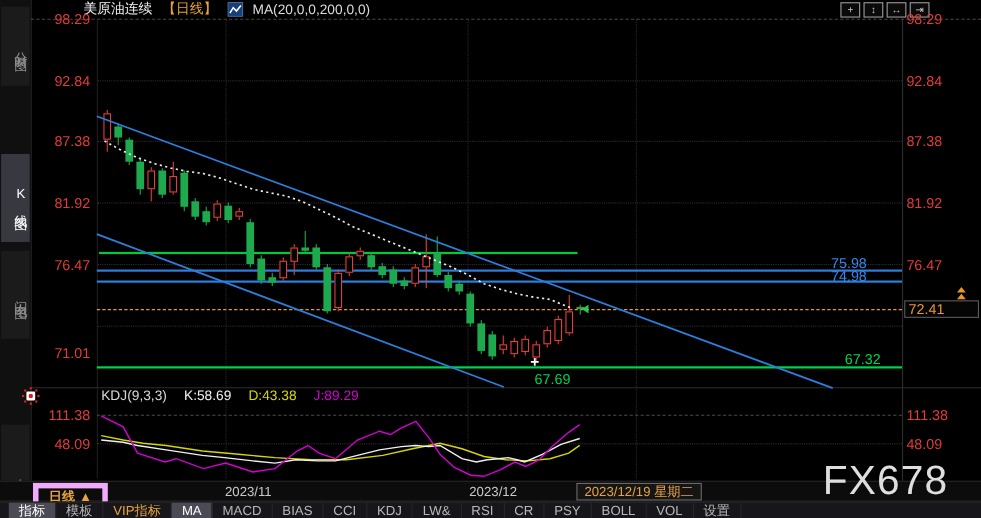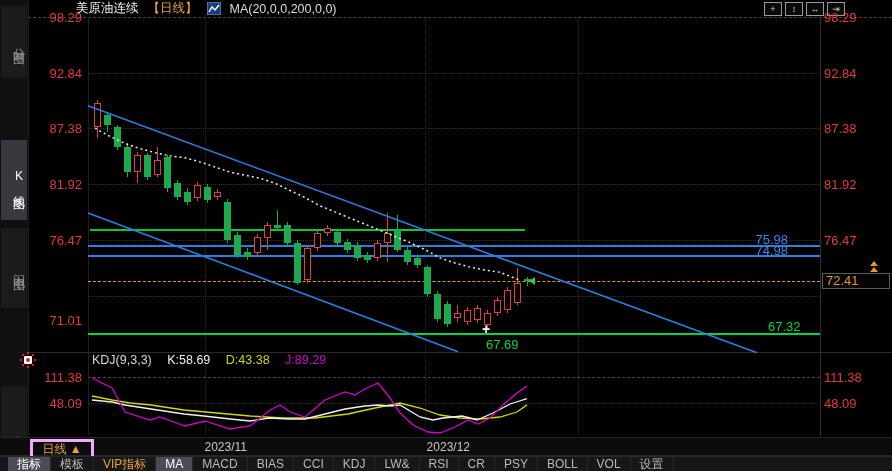--- a/index.html
+++ b/index.html
@@ -49,22 +49,22 @@
   #kdj-header span{margin-right:12px;}
   .sun-icon{position:absolute;left:20px;top:352px;width:16px;height:16px;z-index:10;}
   .sun-core{position:absolute;left:4px;top:4px;width:8px;height:8px;background:#fff;border-radius:1px;}
   .sun-dot{position:absolute;left:6px;top:6px;width:4px;height:4px;background:#d82020;border-radius:50%;}
   .sun-rays{position:absolute;left:7px;top:7px;width:2px;height:2px;
     box-shadow:0 -7px 0 0 #d82020,0 7px 0 0 #d82020,-7px 0 0 0 #d82020,7px 0 0 0 #d82020,
                5px -5px 0 0 #d82020,-5px -5px 0 0 #d82020,5px 5px 0 0 #d82020,-5px 5px 0 0 #d82020;}
   
   #datebar{position:absolute;left:0;top:437px;width:892px;height:19px;background:#0c0c0c;
            border-top:1px solid #262626;border-bottom:1px solid #262626;box-sizing:border-box;z-index:8;}
-  #period-box{position:absolute;left:30px;top:1px;width:58px;height:15px;border:3px solid #f0abfc;
-              color:#e8a33d;text-align:center;line-height:15px;}
+  #period-box{position:absolute;left:30px;top:1px;width:58px;height:15px;border:5px solid #f0abfc;
+              color:#e8a33d;text-align:center;line-height:15px;font-weight:bold;}
   .date-lbl{position:absolute;top:2px;width:80px;text-align:right;color:#c8c8c8;}
   #date-box{position:absolute;left:524px;top:1px;width:112px;height:14px;border:1px solid #6a6a6a;background:#151515;
             color:#e8a33d;text-align:center;line-height:14px;}
   
   #toolbar{position:absolute;left:0;top:456px;width:892px;height:15px;background:#17171b;border-top:1px solid #2a2a2a;
            display:flex;padding-left:8px;box-sizing:border-box;z-index:9;}
   .tb-item{padding:0 9px;line-height:14px;color:#b8b8b8;border-right:1px solid #26262c;cursor:default;}
   .tb-item.selected{background:#4b4b55;color:#fff;}
   .tb-item.vip{color:#e8a33d;}
   #watermark{position:absolute;left:748px;top:416px;font-size:37px;color:#dedede;letter-spacing:1px;z-index:30;}
@@ -257,33 +257,35 @@
     <span style="color:#d8d8d8">KDJ(9,3,3)</span>
     <span style="color:#f0f0f0">K:58.69</span>
     <span style="color:#d6d600">D:43.38</span>
     <span style="color:#d400d4">J:89.29</span>
   </div>
 
   <div id="datebar">
     <div id="period-box">日线 ▲</div>
     <div class="date-lbl" style="left:167px;">2023/11</div>
     <div class="date-lbl" style="left:390px;">2023/12</div>
+    <div id="date-box">2023/12/19 星期二</div>
   </div>
 
   <div id="toolbar">
       <div class="tb-item selected">指标</div>
       <div class="tb-item">模板</div>
       <div class="tb-item vip">VIP指标</div>
       <div class="tb-item selected">MA</div>
       <div class="tb-item">MACD</div>
       <div class="tb-item">BIAS</div>
       <div class="tb-item">CCI</div>
       <div class="tb-item">KDJ</div>
       <div class="tb-item">LW&amp;</div>
       <div class="tb-item">RSI</div>
       <div class="tb-item">CR</div>
       <div class="tb-item">PSY</div>
       <div class="tb-item">BOLL</div>
       <div class="tb-item">VOL</div>
       <div class="tb-item">设置</div>
     </div>
 
+  <div id="watermark">FX678</div>
 </div>
 
 </body></html>

